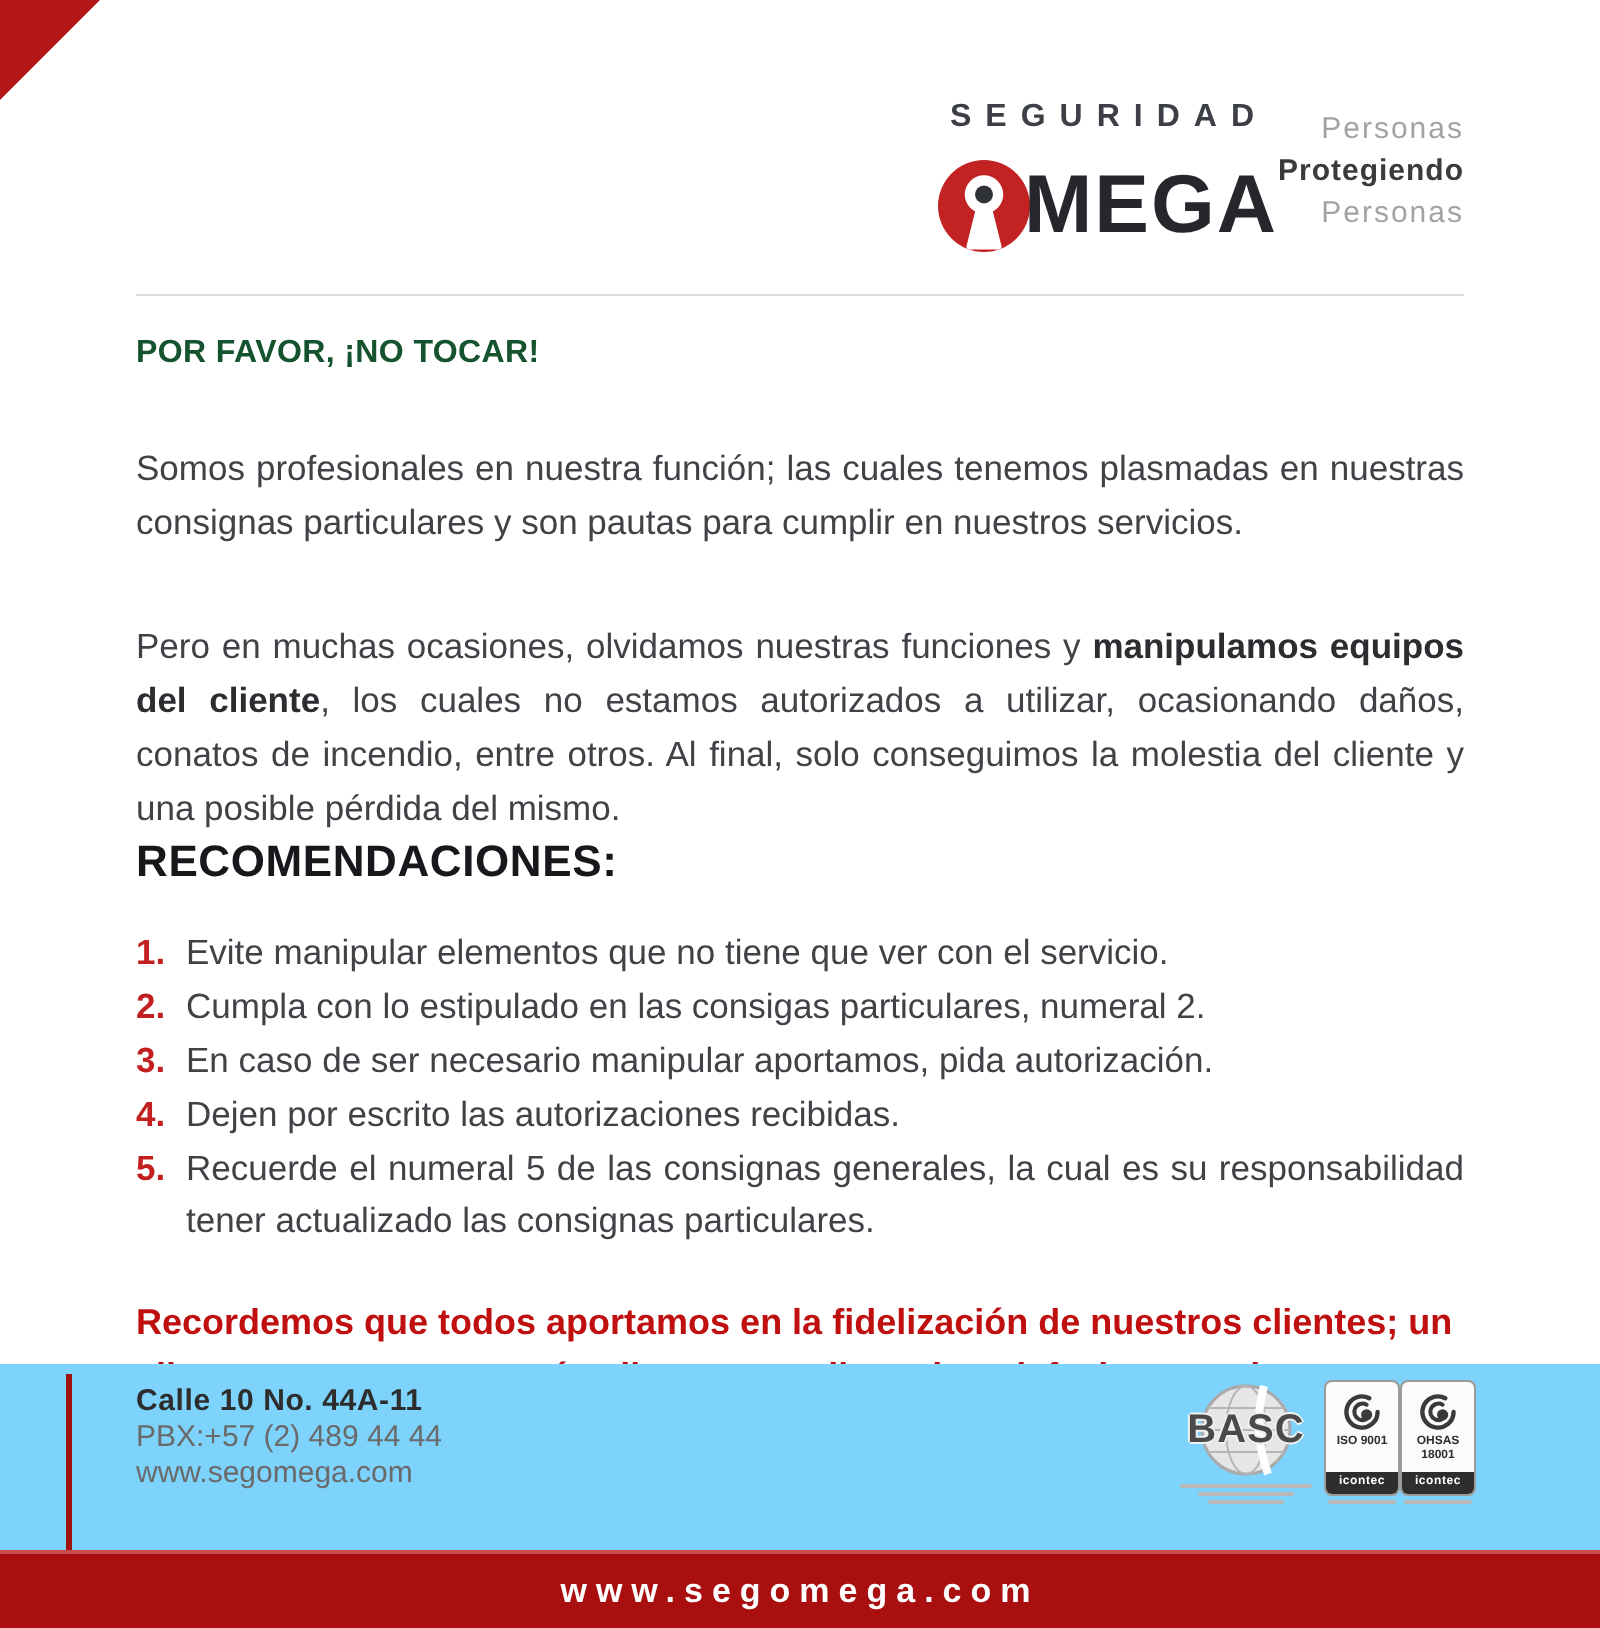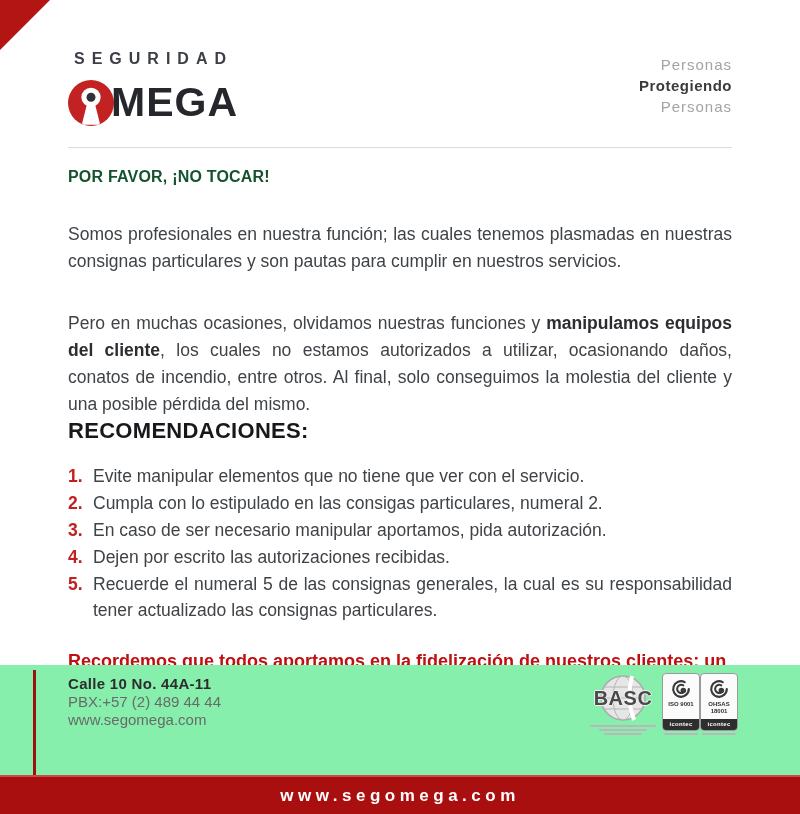--- a/index.html
+++ b/index.html
@@ -5,21 +5,21 @@
   * { margin:0; padding:0; box-sizing:border-box; }
   html,body { background:#ffffff; }
   body { font-family:"Liberation Sans", sans-serif; }
   .page { position:relative; width:800px; height:814px; background:#ffffff; overflow:hidden; }
 
   
   .corner-triangle { position:absolute; top:0; left:0; width:0; height:0;
     border-top:50px solid #b31414; border-right:50px solid transparent; }
 
   
-  .header { display:flex; justify-content:space-between; align-items:flex-start;
+  .header { display:flex; justify-content:flex-end; align-items:flex-start;
     padding:50px 68px 0 68px; }
   .logo-block { display:flex; flex-direction:column; }
   .logo-top { font-size:16px; font-weight:700; letter-spacing:7px; color:#3c4046; padding-left:6px; }
   .logo-bottom { display:flex; align-items:center; margin-top:11px; }
   .logo-o-icon { width:46px; height:46px; display:block; }
   .logo-word { font-size:41px; font-weight:800; color:#25272c; letter-spacing:1px; margin-left:-3px; }
   .tagline { text-align:right; font-size:15px; line-height:21px; padding-top:4px; }
   .tagline .light { color:#a3a3a3; letter-spacing:1px; }
   .tagline .bold { color:#3b3b3b; font-weight:700; letter-spacing:0.5px; }
 
@@ -31,21 +31,21 @@
   .para { margin-top:35px; font-size:17.5px; line-height:27px; color:#3f4347; text-align:justify; }
   .para b { color:#2b2d31; }
   .rec-title { font-size:22px; font-weight:800; color:#17181b; letter-spacing:0.3px; }
   .rec-list { margin-top:19px; }
   .rec-item { display:flex; font-size:17.5px; line-height:26px; color:#3f4347; margin-top:1px; }
   .rec-num { width:25px; flex:0 0 25px; font-weight:800; color:#c22020; text-align:left; }
   .rec-text { flex:1; text-align:justify; }
   .closing { margin-top:25px; font-size:18px; line-height:27px; font-weight:800; color:#c00f0f; text-align:left; }
 
   
-  .footer { position:absolute; left:0; right:0; bottom:39px; height:110px; background:#86efac; }
+  .footer { position:absolute; left:0; right:0; bottom:39px; height:93px; background:#7dd3fc; }
   .footer-accent { position:absolute; left:33px; top:5px; bottom:0; width:3px; background:#9e1111; }
   .address-block { position:absolute; left:68px; top:10px; font-size:15px; line-height:18px; color:#6a6a6a; }
   .address-line1 { font-weight:800; color:#2d2d2d; letter-spacing:0.3px; }
   .certs { position:absolute; right:62px; top:8px; display:flex; align-items:flex-end; }
   .basc { width:78px; display:flex; flex-direction:column; align-items:center; }
   .basc-globe { position:relative; width:62px; height:50px; }
   .basc-label { position:absolute; left:0; top:14px; width:62px; text-align:center;
     font-size:20px; font-weight:800; color:#4a4a4a; letter-spacing:0.5px;
     text-shadow:-1px 0 #f0f0f0, 1px 0 #f0f0f0, 0 1px #f0f0f0, 0 -1px #f0f0f0; }
   .micro-bar { height:2px; background:#b8b8b8; border-radius:1px; margin-top:2px; }

